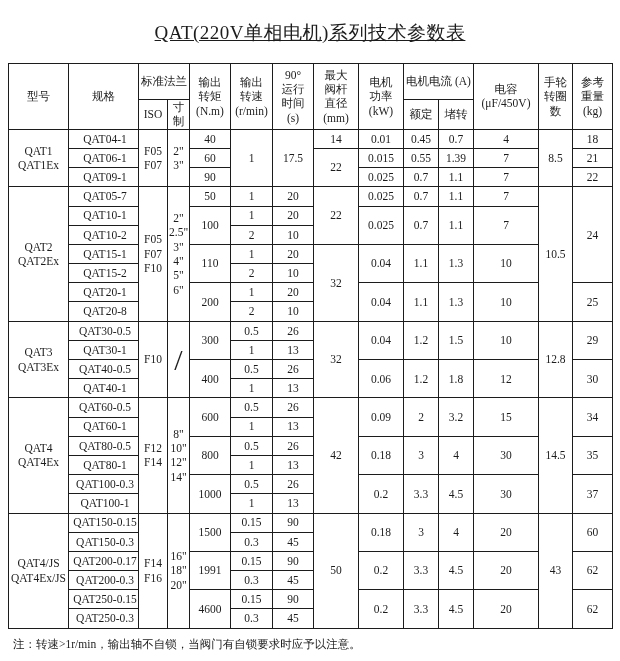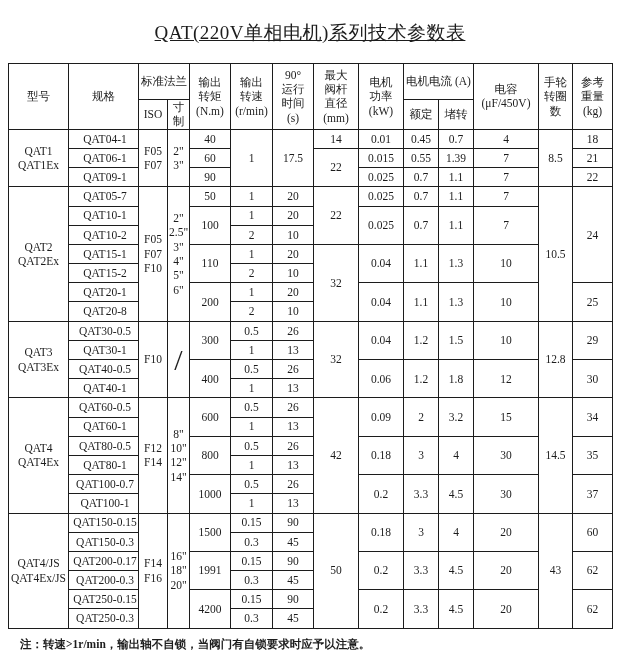--- a/index.html
+++ b/index.html
@@ -51,22 +51,21 @@
     text-align: center;
     padding-left: 4px;
   }
   td.slash {
     font-size: 30px;
     line-height: 1;
     padding: 0;
   }
   .note {
     font-size: 11.5px;
-    margin: 8px 0 0 20px;
-    font-weight: bold;
+    margin: 8px 0 0 13px;
   }
 </style>
 </head>
 <body>
 
 <div class="page">
   <h1 class="title">QAT(220V单相电机)系列技术参数表</h1>
 
   <table class="params">
     <colgroup>
@@ -307,21 +306,21 @@
           <td rowspan="2" class="col-10">4</td>
           <td rowspan="2" class="col-11">30</td>
           <td rowspan="2" class="col-13">35</td>
         </tr>
         <tr>
           <td class="col-1">QAT80-1</td>
           <td class="col-5">1</td>
           <td class="col-6">13</td>
         </tr>
         <tr>
-          <td class="col-1">QAT100-0.7</td>
+          <td class="col-1">QAT100-0.3</td>
           <td rowspan="2" class="col-4">1000</td>
           <td class="col-5">0.5</td>
           <td class="col-6">26</td>
           <td rowspan="2" class="col-8">0.2</td>
           <td rowspan="2" class="col-9">3.3</td>
           <td rowspan="2" class="col-10">4.5</td>
           <td rowspan="2" class="col-11">30</td>
           <td rowspan="2" class="col-13">37</td>
         </tr>
         <tr>
@@ -365,21 +364,21 @@
           <td rowspan="2" class="col-11">20</td>
           <td rowspan="2" class="col-13">62</td>
         </tr>
         <tr>
           <td class="col-1">QAT200-0.3</td>
           <td class="col-5">0.3</td>
           <td class="col-6">45</td>
         </tr>
         <tr>
           <td class="col-1">QAT250-0.15</td>
-          <td rowspan="2" class="col-4">4200</td>
+          <td rowspan="2" class="col-4">4600</td>
           <td class="col-5">0.15</td>
           <td class="col-6">90</td>
           <td rowspan="2" class="col-8">0.2</td>
           <td rowspan="2" class="col-9">3.3</td>
           <td rowspan="2" class="col-10">4.5</td>
           <td rowspan="2" class="col-11">20</td>
           <td rowspan="2" class="col-13">62</td>
         </tr>
         <tr>
           <td class="col-1">QAT250-0.3</td>

